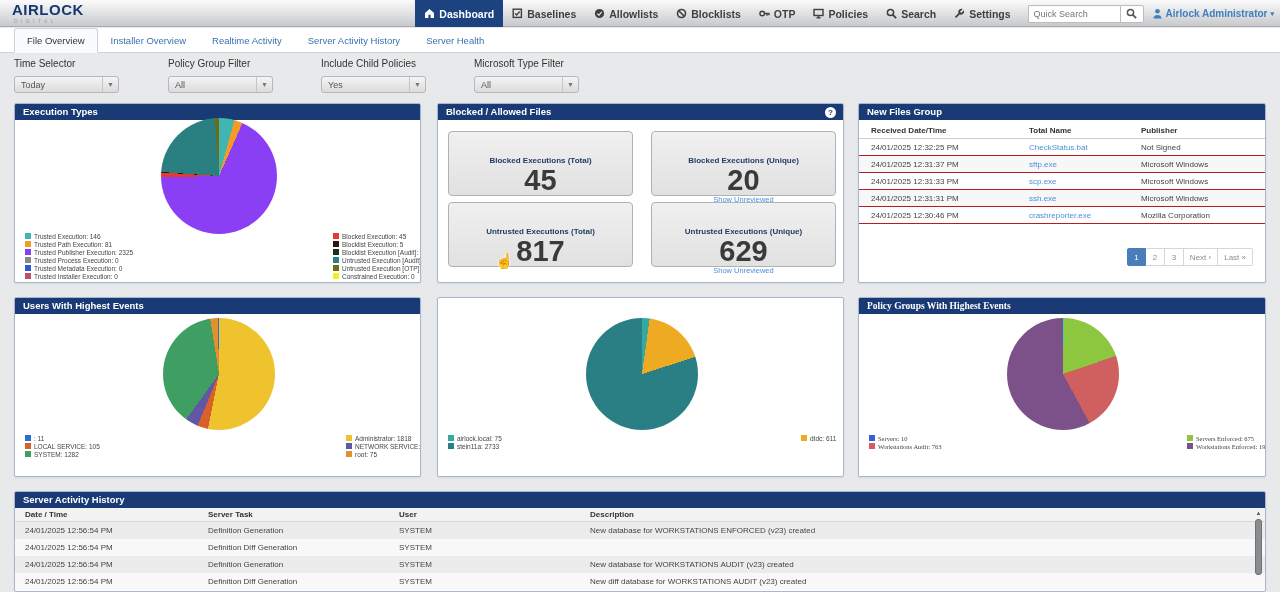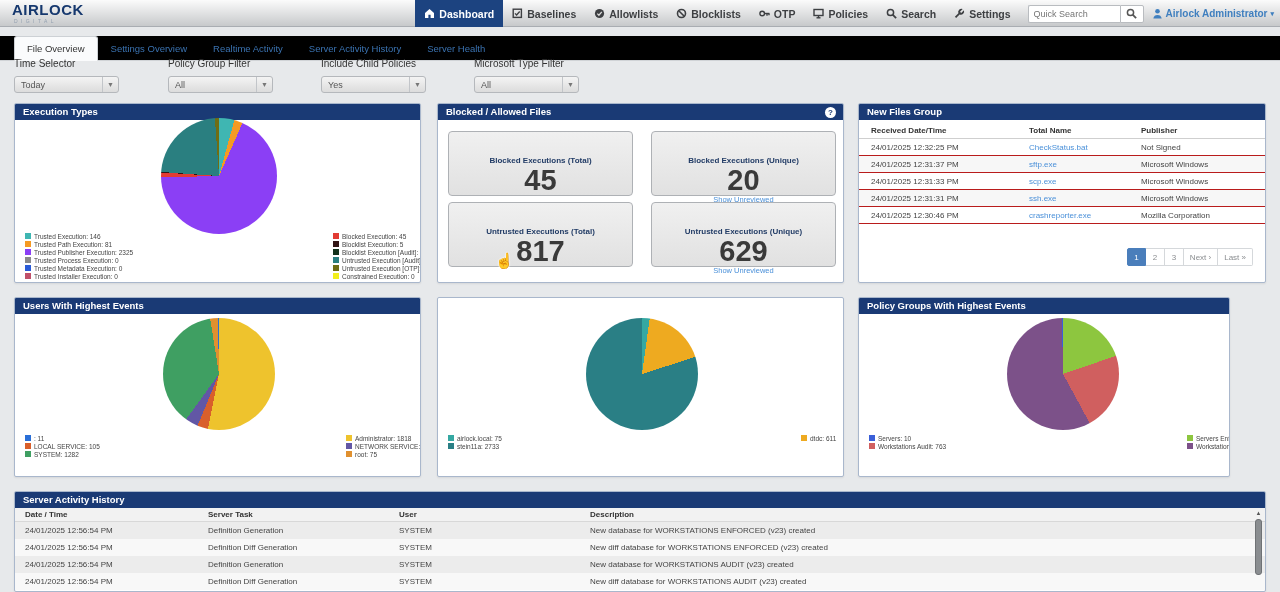--- a/index.html
+++ b/index.html
@@ -22,21 +22,21 @@
   .qsearch input { width:92px; height:18px; border:1px solid #b9bcc0; border-right:none;
                    border-radius:2px 0 0 2px; font-size:9px; padding:0 5px; color:#555; background:#fff; outline:none;
                    font-family:"Liberation Sans", sans-serif;}
   .qsearch button { width:24px; height:18px; border:1px solid #b9bcc0; background:#fff;
                     border-radius:0 2px 2px 0; display:flex; align-items:center; justify-content:center; cursor:pointer; }
   .userbox { display:flex; align-items:center; gap:3px; color:#3f7fbf; font-size:10px; font-weight:bold; cursor:pointer; }
   .caret-down { font-size:7px; color:#3f7fbf; }
 
   
   .tabstrip { position:absolute; top:28px; left:0; width:1280px; height:25px;
-              background:#000000; border-bottom:1px solid #d0d3d6;margin-top:8px; }
+              background:#ffffff; border-bottom:1px solid #d0d3d6; }
   .tabs { position:absolute; left:14px; bottom:-1px; display:flex; }
   .tab { font-size:9.5px; color:#3a72b0; padding:6px 12px 6px; cursor:pointer;
          border:1px solid transparent; border-bottom:none; border-radius:3px 3px 0 0; }
   .tab.active { background:#fafbfc; border-color:#cdd1d5; color:#333; border-bottom:1px solid #fafbfc; }
 
   
   #filters { position:absolute; top:58px; left:0; width:1280px; height:38px; }
   .filter { position:absolute; top:0; }
   .filter:nth-child(1){ left:14px; } .filter:nth-child(2){ left:168px; }
   .filter:nth-child(3){ left:321px; } .filter:nth-child(4){ left:474px; }
@@ -51,21 +51,21 @@
   
   .panel { position:absolute; background:#fff; border:1px solid #a9b7cc; border-radius:2px;
            overflow:hidden; box-shadow:0 1px 2px rgba(0,0,0,.08); }
   .panel-h { height:16px; background:#1a3a75; color:#fff; font-size:9.5px; font-weight:bold;
              line-height:16px; padding-left:8px; position:relative; }
   .p1 { left:14px;  top:103px; width:407px; height:180px; }
   .p2 { left:437px; top:103px; width:407px; height:180px; }
   .p3 { left:858px; top:103px; width:408px; height:180px; }
   .p4 { left:14px;  top:297px; width:407px; height:180px; }
   .p5 { left:437px; top:297px; width:407px; height:180px; }
-  .p6 { left:858px; top:297px; width:372px; height:180px; }
+  .p6 { left:858px; top:297px; width:408px; height:180px;font-family:Liberation Serif, serif; }
   .p7 { left:14px;  top:491px; width:1252px; height:101px; }
 
   .help-ic { position:absolute; right:7px; top:2.5px; width:11px; height:11px; border-radius:50%;
              background:#fff; color:#1a3a75; font-size:8px; font-weight:bold; text-align:center;
              line-height:11px; cursor:pointer; }
 
   
   .pie { position:absolute; border-radius:50%; }
   #pie0 { width:116px; height:116px; left:146px; top:14px; }
   #pie1, #pie2, #pie3 { width:112px; height:112px; left:148px; top:20px; }
@@ -224,21 +224,21 @@
           </span>
           <span>Airlock Administrator</span>
           <span class="caret-down">▾</span>
         </div>
       </div>
   </div>
 
   <div class="tabstrip">
     <div class="tabs" id="tabs">
         <div class="tab active">File Overview</div>
-        <div class="tab">Settings Overview</div>
+        <div class="tab">Installer Overview</div>
         <div class="tab">Realtime Activity</div>
         <div class="tab">Server Activity History</div>
         <div class="tab">Server Health</div>
       </div>
   </div>
 
   <div id="filters">
       <div class="filter">
         <div class="filter-label">Time Selector</div>
         <div class="select">
@@ -496,21 +496,20 @@
         <div class="sa-row">
           <div>24/01/2025 12:56:54 PM</div>
           <div>Definition Generation</div>
           <div>SYSTEM</div>
           <div>New database for WORKSTATIONS ENFORCED (v23) created</div>
         </div>
         <div class="sa-row">
           <div>24/01/2025 12:56:54 PM</div>
           <div>Definition Diff Generation</div>
           <div>SYSTEM</div>
-          <div>New diff database for WORKSTATIONS ENFORCED (v23) created</div>
         </div>
         <div class="sa-row">
           <div>24/01/2025 12:56:54 PM</div>
           <div>Definition Generation</div>
           <div>SYSTEM</div>
           <div>New database for WORKSTATIONS AUDIT (v23) created</div>
         </div>
         <div class="sa-row">
           <div>24/01/2025 12:56:54 PM</div>
           <div>Definition Diff Generation</div>

